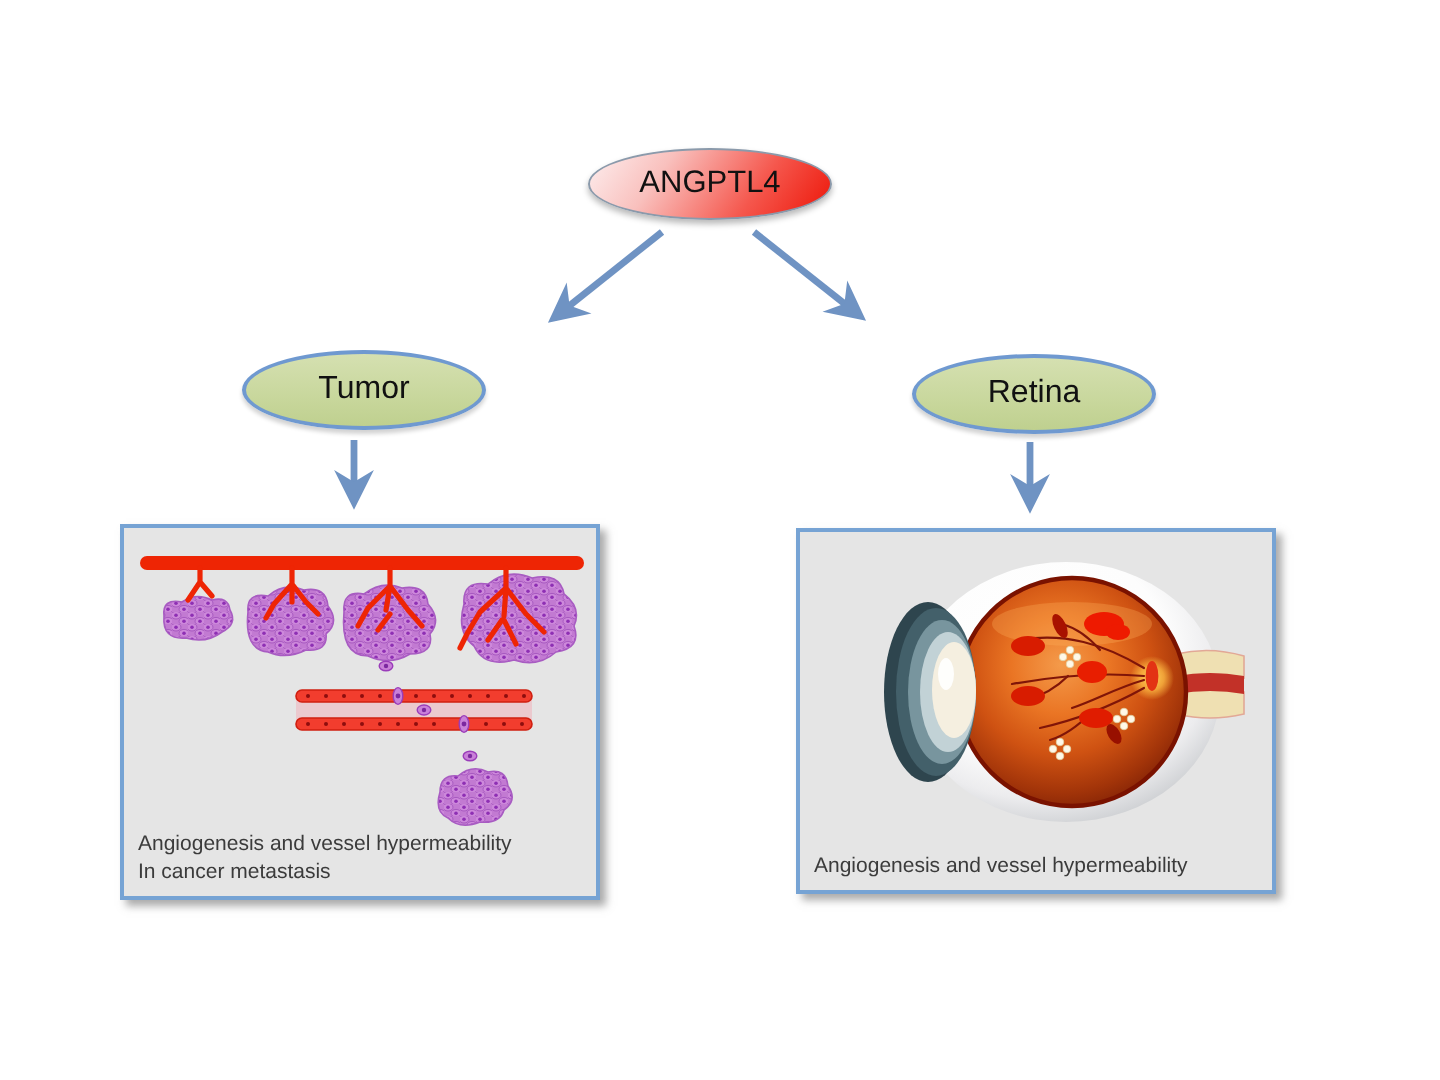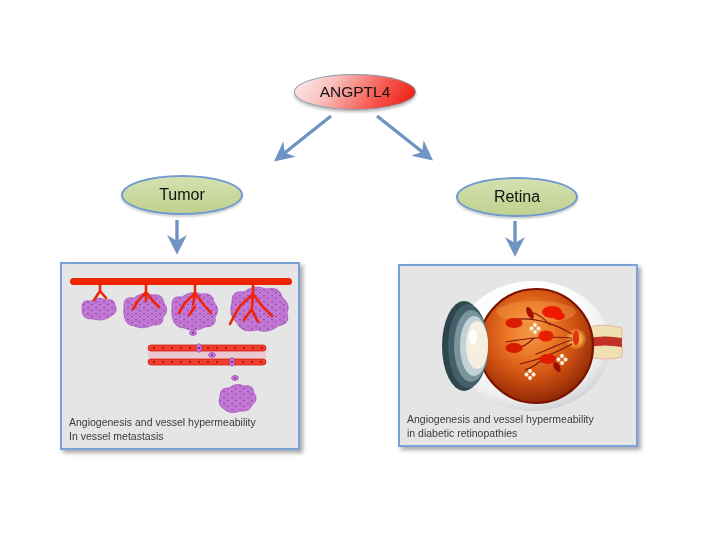--- a/index.html
+++ b/index.html
@@ -126,21 +126,21 @@
         <circle cx="170" cy="98" r="1.2" fill="#7c28a0"></circle>
       </g>
 
       <g>
         <ellipse cx="173" cy="114" rx="3.4" ry="2.4" fill="#c980d8" stroke="#9a3cba" stroke-width="0.7"></ellipse>
         <circle cx="173" cy="114" r="1.1" fill="#7c28a0"></circle>
       </g>
     </svg>
     <div class="caption">
       <div>Angiogenesis and vessel hypermeability</div>
-      <div>In vessel metastasis</div>
+      <div>In cancer metastasis</div>
     </div>
   </div>
 
   <div class="panel panel-retina">
     <svg class="illus" width="236" height="179" viewBox="0 0 236 179" xmlns="http://www.w3.org/2000/svg">
       <defs>
         <radialGradient id="sclera" cx="42%" cy="35%" r="75%">
           <stop offset="0%" stop-color="#ffffff"></stop>
           <stop offset="55%" stop-color="#fdfdfd"></stop>
           <stop offset="75%" stop-color="#ececee"></stop>
@@ -216,17 +216,16 @@
         <ellipse cx="64" cy="80" rx="22" ry="45" fill="#2e454e"></ellipse>
         <ellipse cx="68" cy="80" rx="20" ry="42" fill="#43606a"></ellipse>
         <ellipse cx="71" cy="80" rx="17" ry="36" fill="#78959e"></ellipse>
         <ellipse cx="74" cy="80" rx="14" ry="30" fill="#c2d2d6"></ellipse>
         <ellipse cx="77" cy="79" rx="11" ry="24" fill="#f5efe0"></ellipse>
         <ellipse cx="73" cy="71" rx="4" ry="8" fill="#ffffff" opacity="0.9"></ellipse>
       </g>
     </svg>
     <div class="caption">
       <div>Angiogenesis and vessel hypermeability</div>
-      <div>in diabetic retinopathies</div>
     </div>
   </div>
 
 </div>
 
 </body></html>

